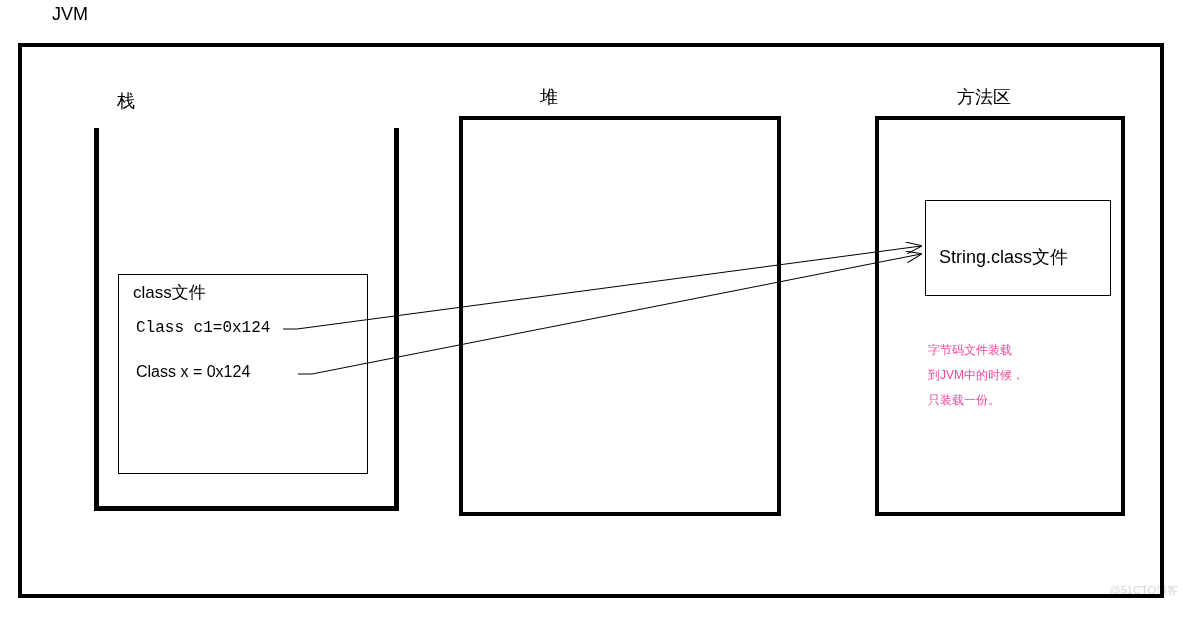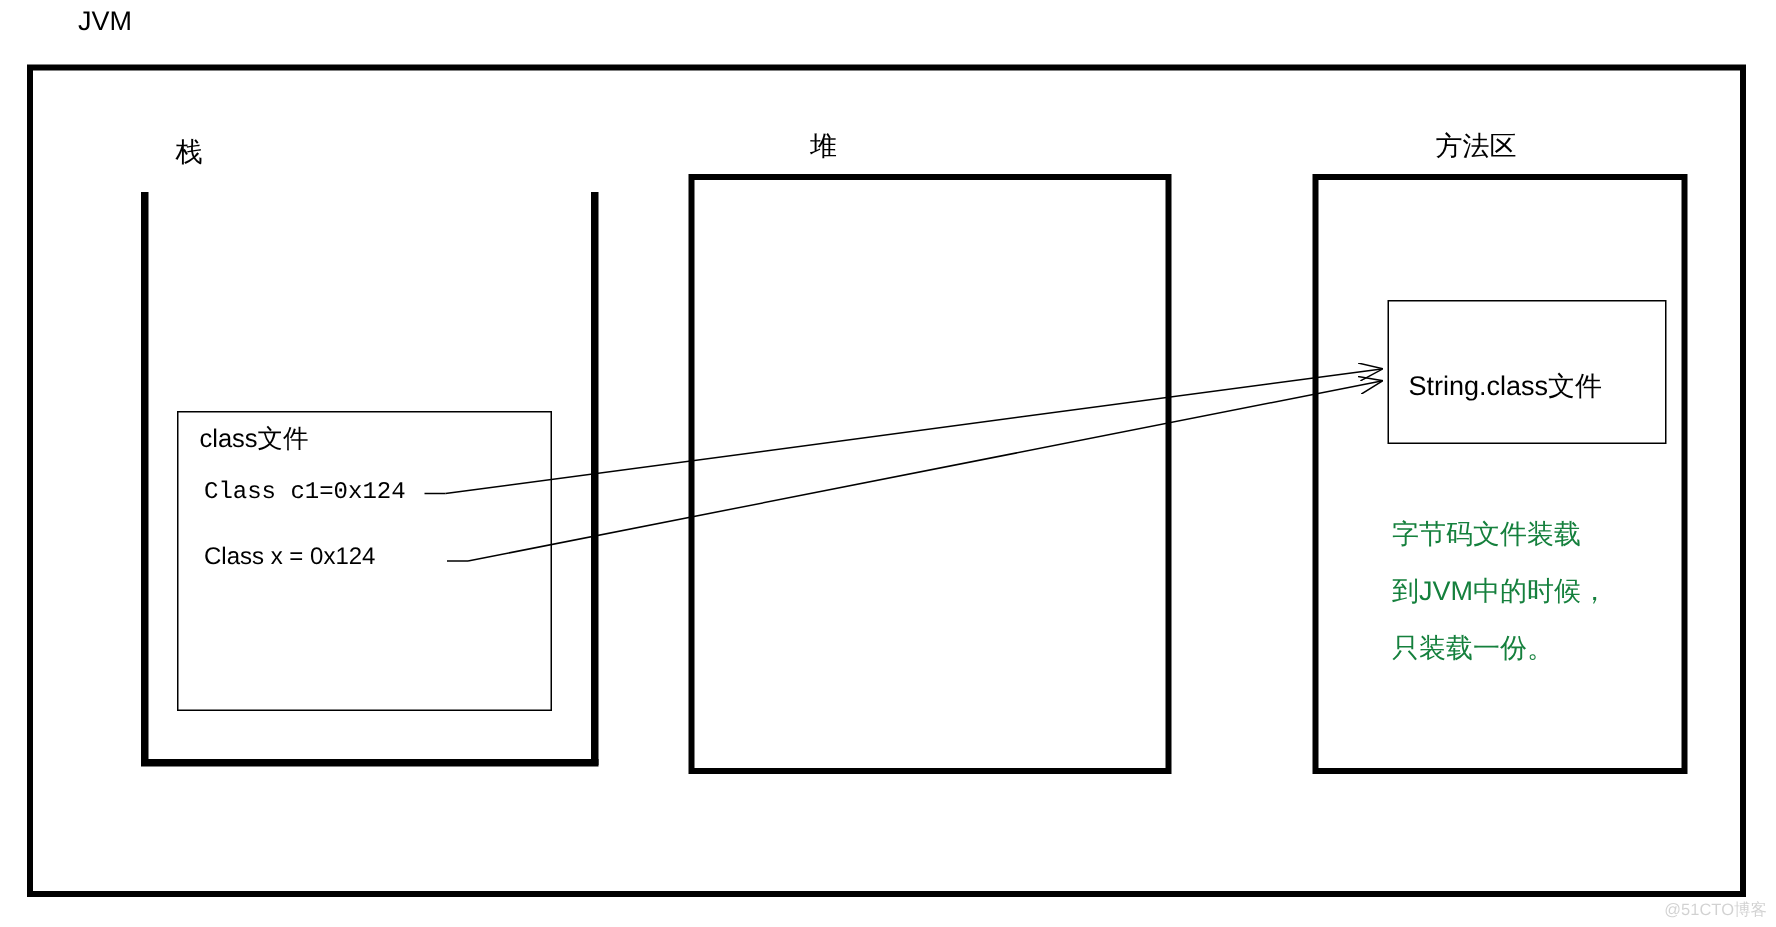--- a/index.html
+++ b/index.html
@@ -149,30 +149,30 @@
     left: 939px;
     top: 209px;
     font-size: 18px;
     margin-top: 36px;
   }
 
   .note {
     position: absolute;
     left: 928px;
     top: 338px;
-    font-size: 18px;
-    color: #15803d;
+    font-size: 12px;
+    color: #ec4899;
     line-height: 2.1;
     width: 200px;
   }
 
   .watermark {
     position: absolute;
     right: 6px;
-    bottom: 4px;
+    bottom: 20px;
     font-size: 11px;
     color: rgba(0,0,0,0.18);
   }
 
   svg.arrows {
     position: absolute;
     left: 0;
     top: 0;
     width: 1184px;
     height: 618px;

